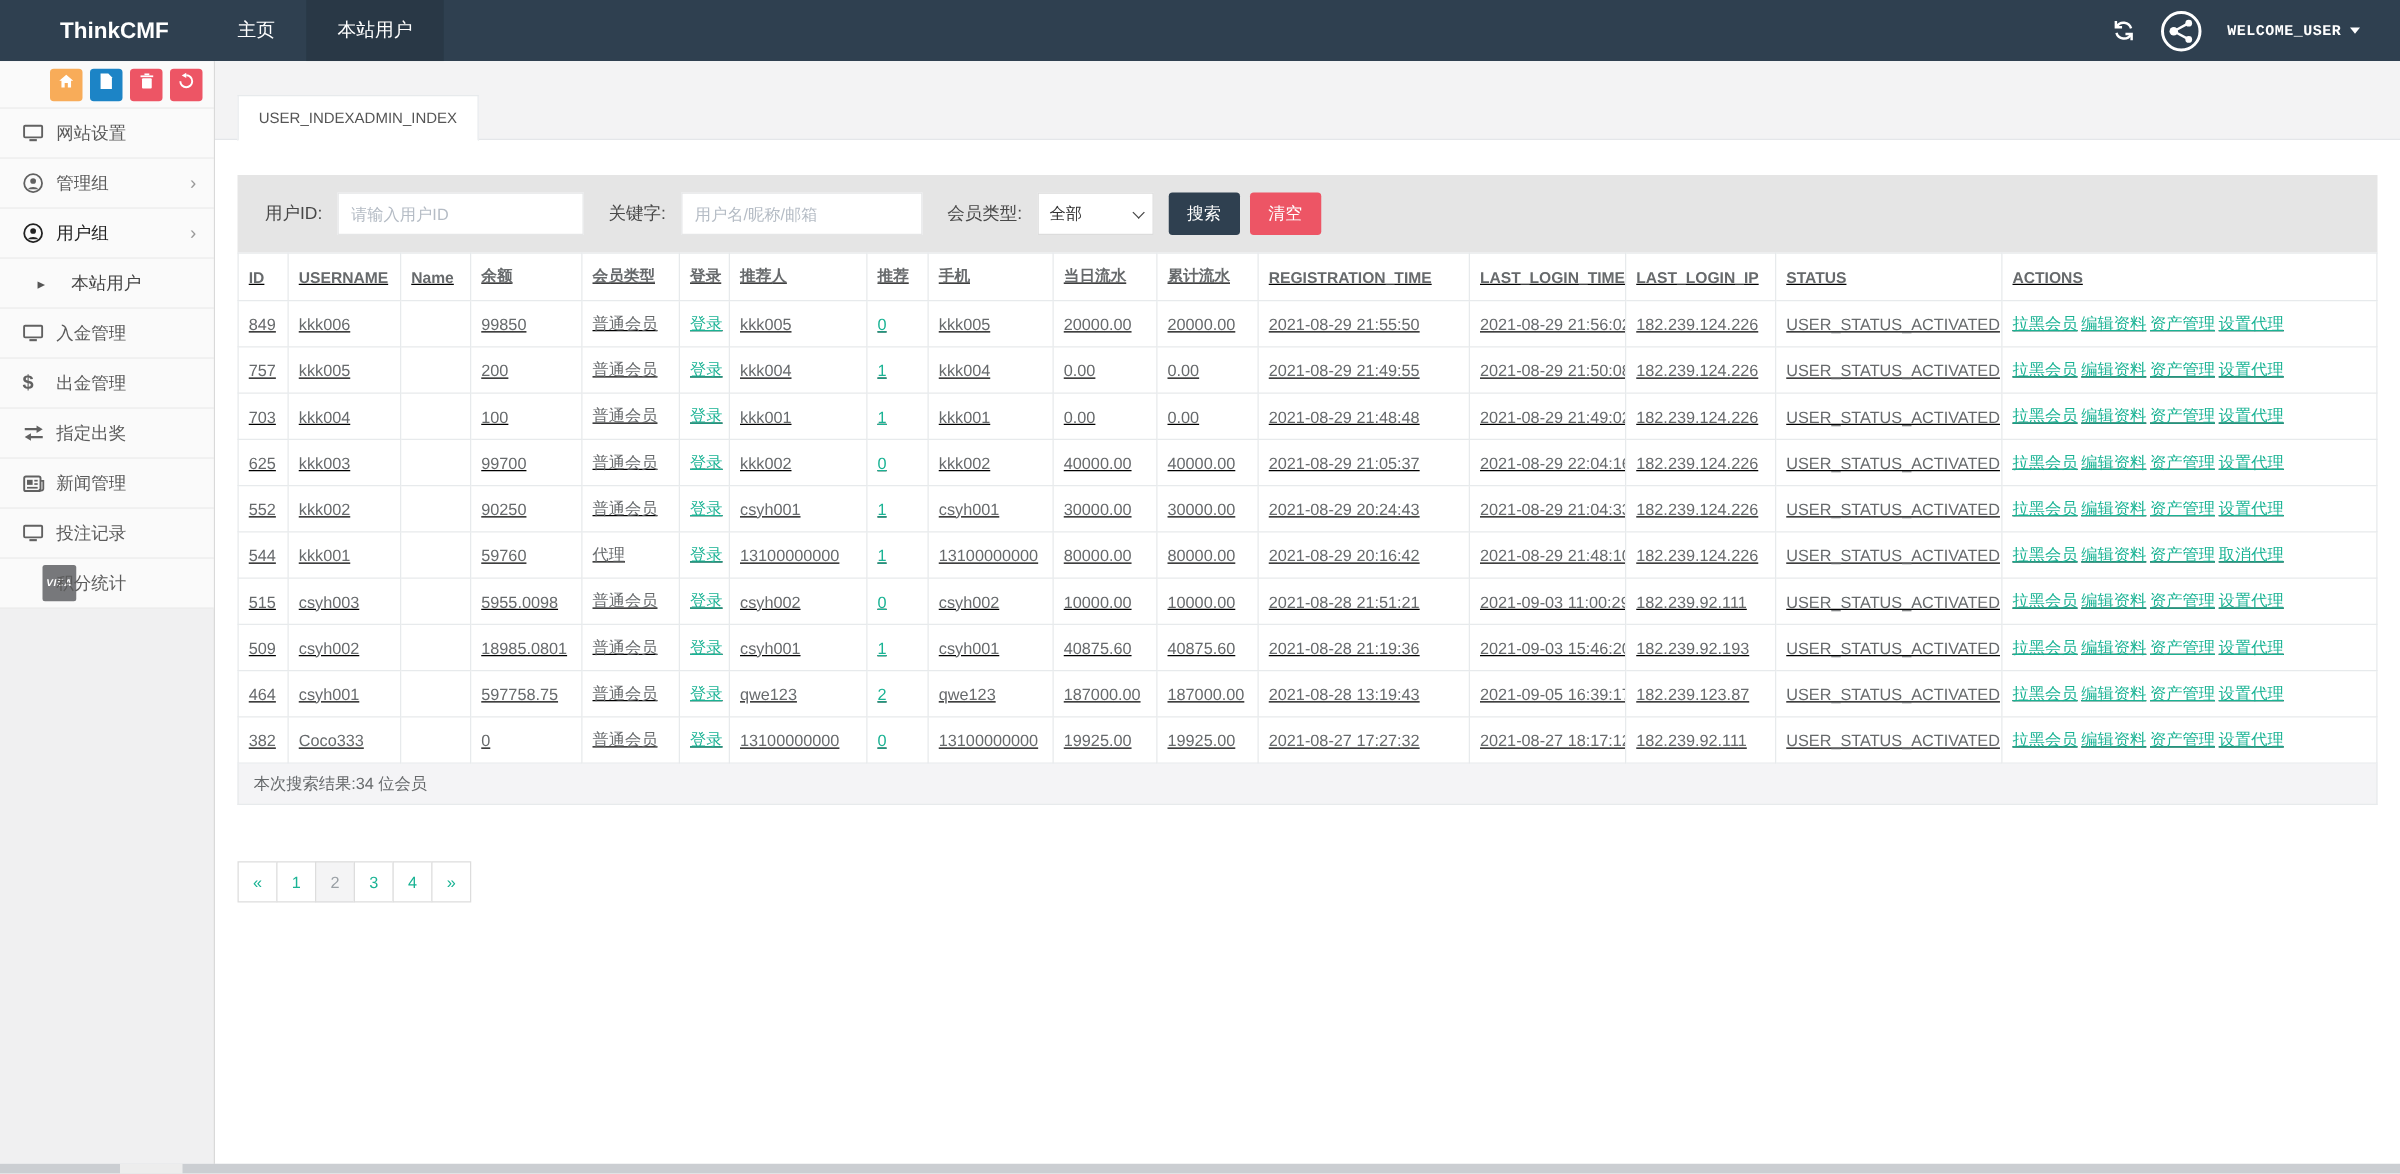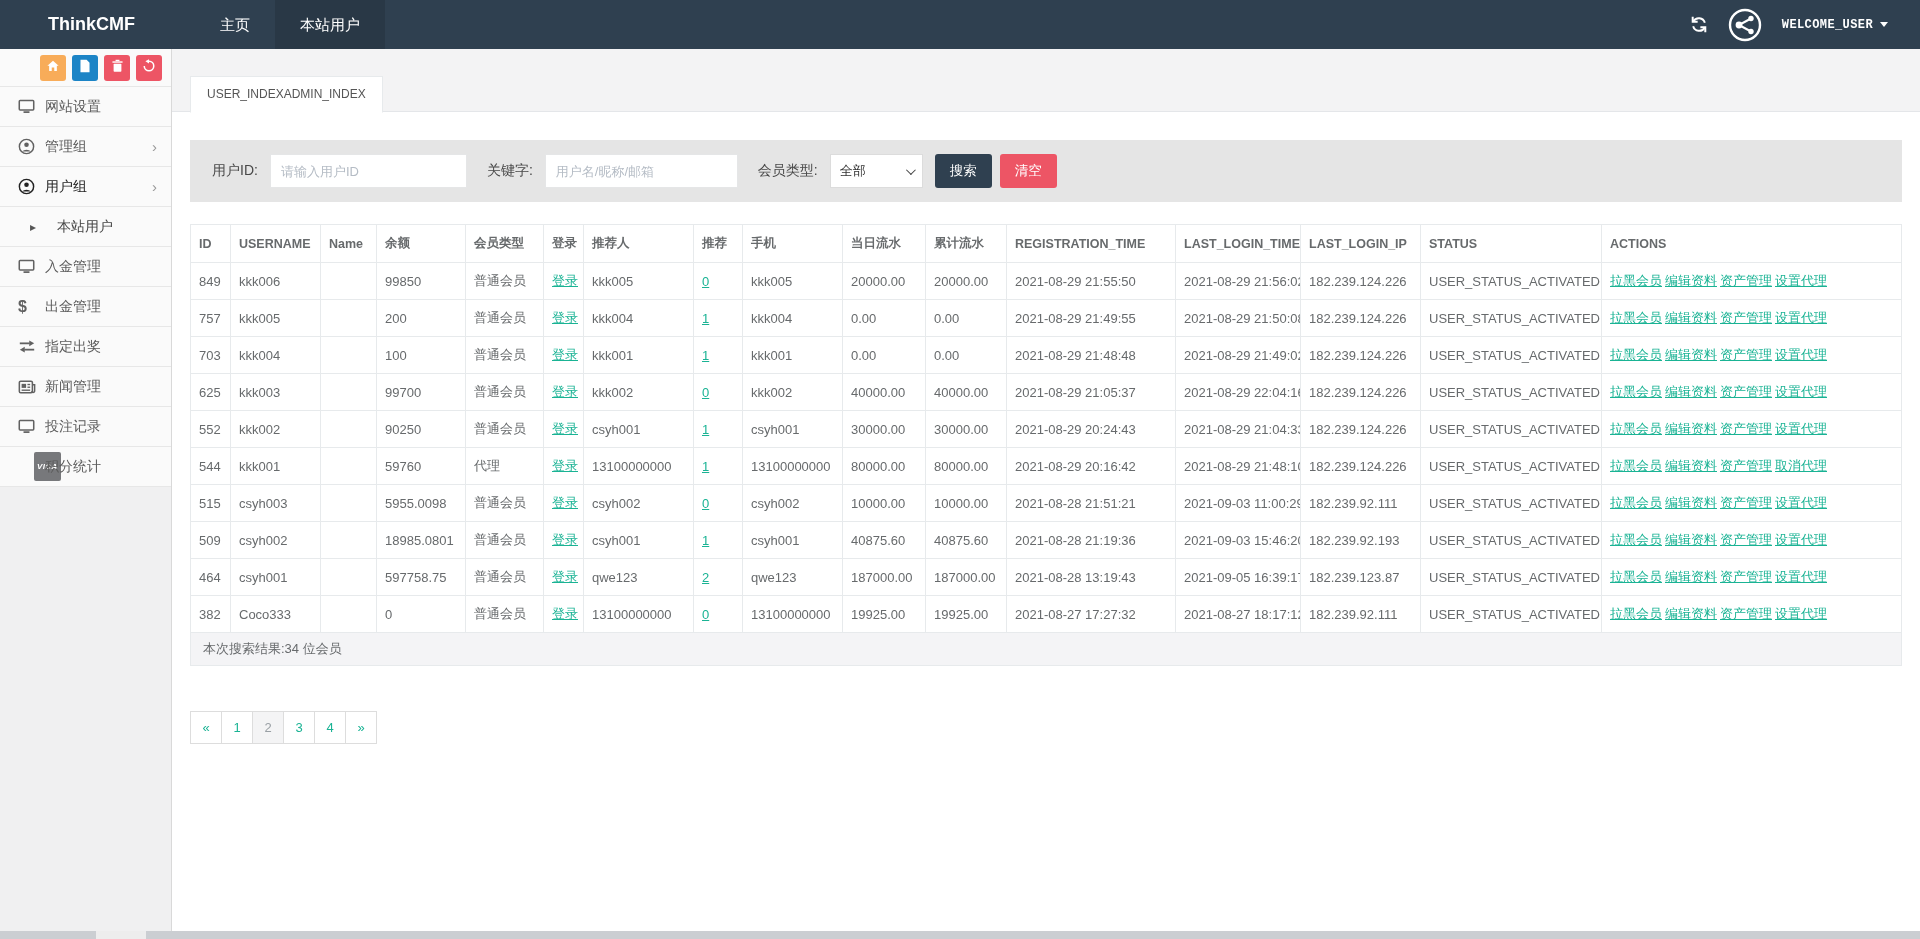--- a/index.html
+++ b/index.html
@@ -1,21 +1,21 @@
 <!DOCTYPE html>
 <html><head>
 <meta charset="utf-8">
 <style>
   * { margin:0; padding:0; box-sizing:border-box; }
   html,body { width:1920px; height:939px; overflow:hidden;
     font-family:"Liberation Sans","DejaVu Sans",sans-serif; background:#fff; }
   .page { position:relative; width:1920px; height:939px; }
 
   
-  .navbar { height:49px; background:#2f4050; display:flex; align-items:stretch; color:#fff;gap:30px; }
+  .navbar { height:49px; background:#2f4050; display:flex; align-items:stretch; color:#fff; }
   .brand { width:165px; padding-left:48px; line-height:49px; font-size:18px; font-weight:bold; }
   .nav-tabs-top { display:flex; }
   .nav-tab { padding:0 25px; line-height:49px; font-size:15px; color:#fff; cursor:pointer; }
   .nav-tab.active { background:#293846; }
   .nav-right { margin-left:auto; display:flex; align-items:center; padding-right:32px; gap:20px; }
   .nav-refresh { display:inline-flex; cursor:pointer; }
   .avatar { display:inline-flex; cursor:pointer; }
   .welcome { font-size:12px; font-weight:bold; letter-spacing:.4px; display:flex; align-items:center; gap:7px; cursor:pointer;font-family:Liberation Mono, monospace; }
   .caret-down { width:0; height:0; border-left:4px solid transparent; border-right:4px solid transparent; border-top:5px solid #fff; display:inline-block; }
 
@@ -59,21 +59,21 @@
     align-items:center; padding:0 9px; font-size:13px; color:#333; margin-right:12px; cursor:pointer; }
   .select span { flex:1; }
   .sel-arrow { width:7px; height:7px; border-right:1.5px solid #444; border-bottom:1.5px solid #444;
     transform:rotate(45deg) translateY(-2px); display:inline-block; }
   .btn { height:34px; border:none; border-radius:3px; color:#fff; font-size:13.5px; cursor:pointer;
     font-family:inherit; padding:0 15px; }
   .btn-search { background:#2f4050; margin-right:8px; }
   .btn-clear { background:#ed5565; }
 
   
-  .data-table { margin-top:22px; width:100%; border-collapse:collapse; table-layout:fixed; }
+  .data-table { width:100%; border-collapse:collapse; table-layout:fixed;text-decoration:underline; }
   .data-table th, .data-table td { border:1px solid #e7eaec; padding:0 8px; text-align:left;
     overflow:hidden; white-space:nowrap; }
   .data-table th { height:38px; font-size:12.5px; color:#676a6c; font-weight:bold; }
   .data-table td { height:37px; font-size:13px; color:#676a6c; }
   .tlink { color:#1ab394; text-decoration:underline; margin-right:3px; }
   .table-summary { height:33px; line-height:32px; background:#f4f4f6; border:1px solid #e7eaec;
     border-top:none; padding:0 12px; font-size:13px; color:#676a6c; }
 
   
   .pagination { margin-top:45px; display:flex; }

